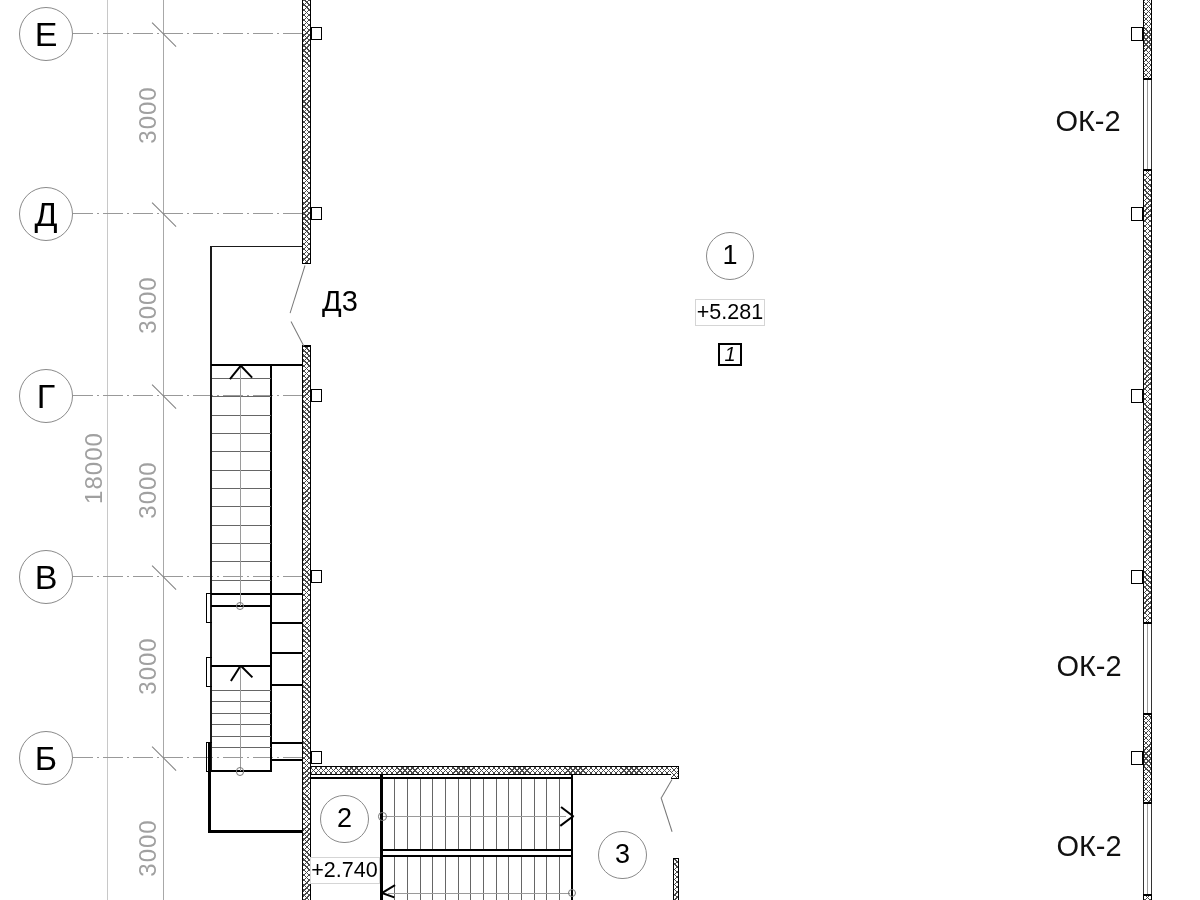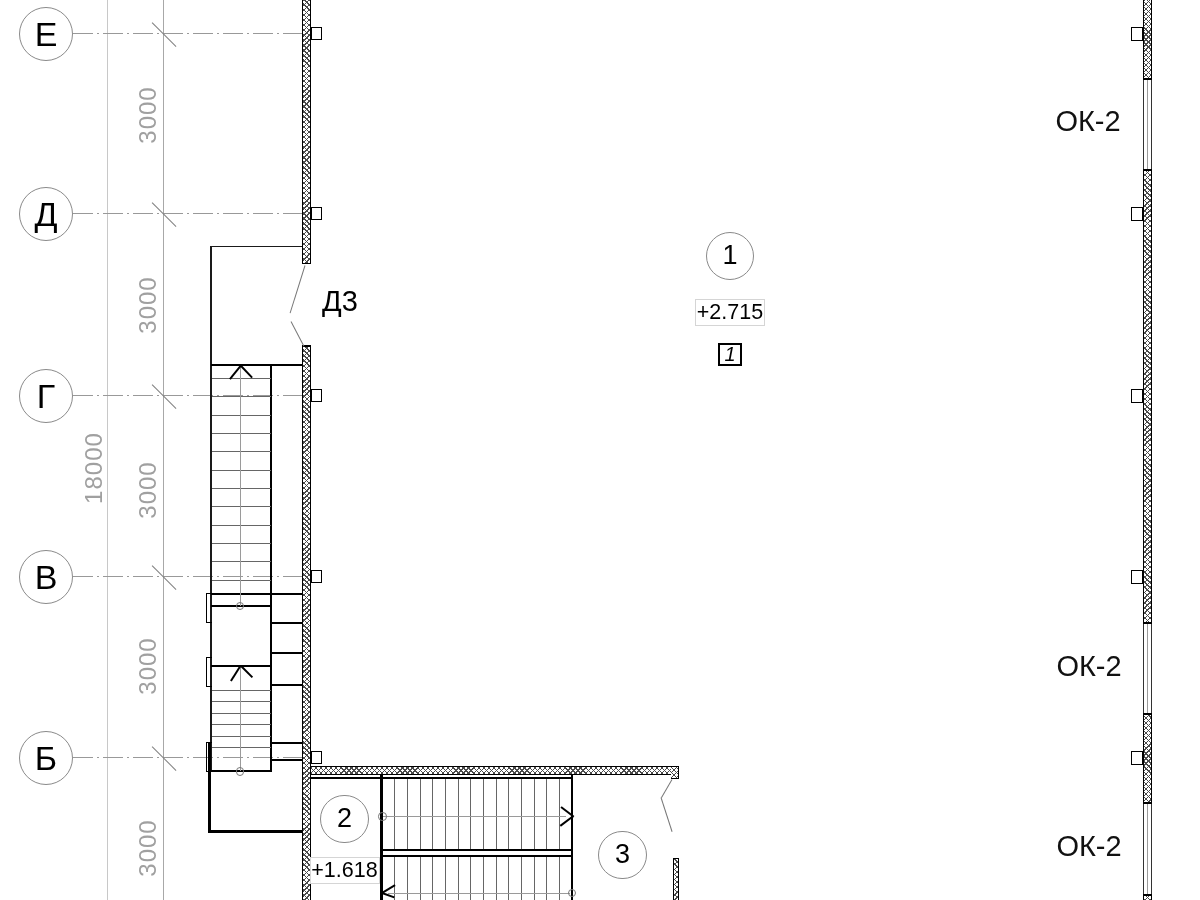--- a/index.html
+++ b/index.html
@@ -193,21 +193,21 @@
     <div class="abs bubble" style="left: 705.7px; top: 231.7px; width: 48.6px; height: 48.6px; box-sizing: border-box; font-size: 27px;">
       <span>1</span>
     </div>
     <div class="abs bubble" style="left: 320.2px; top: 794.7px; width: 48.6px; height: 48.6px; box-sizing: border-box; font-size: 27px;">
       <span>2</span>
     </div>
     <div class="abs bubble" style="left: 598.2px; top: 830.7px; width: 48.6px; height: 48.6px; box-sizing: border-box; font-size: 27px;">
       <span>3</span>
     </div>
     <div class="abs lightbox" style="left: 695px; top: 298.5px; width: 70px; height: 27px; box-sizing: border-box; font-size: 21.5px;">
-      <span>+2.715</span>
+      <span>+5.281</span>
     </div>
     <div class="abs lightbox" style="left: 309.5px; top: 857px; width: 70px; height: 27px; box-sizing: border-box; font-size: 21.5px;">
-      <span>+1.618</span>
+      <span>+2.740</span>
     </div>
     <div class="abs detailbox" style="left: 718px; top: 342.5px; width: 24px; height: 23px; box-sizing: border-box; font-size: 20px;">
       <span>1</span>
     </div>
   </div>
 
 </body></html>

